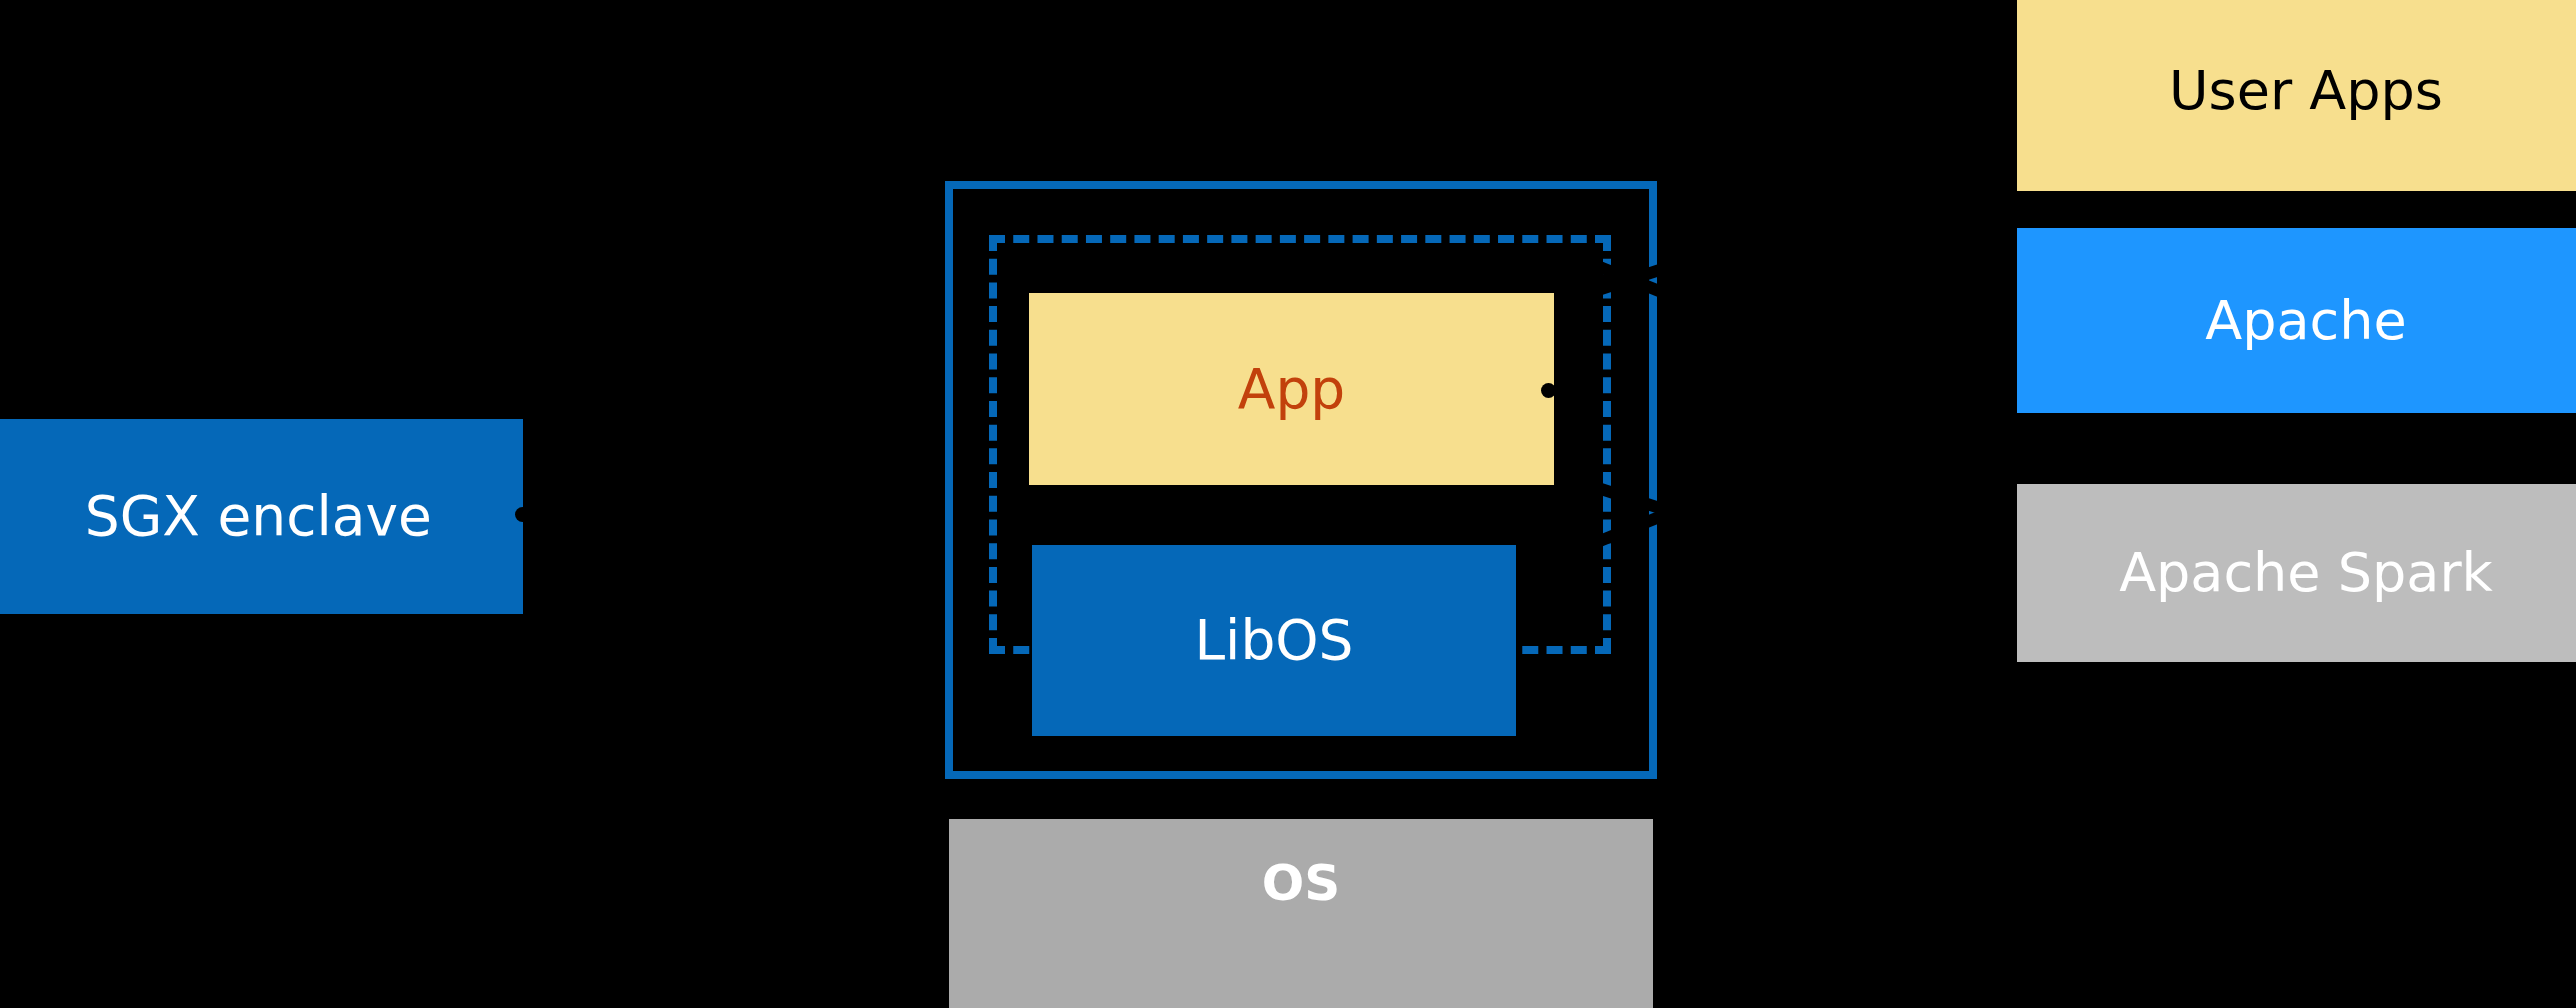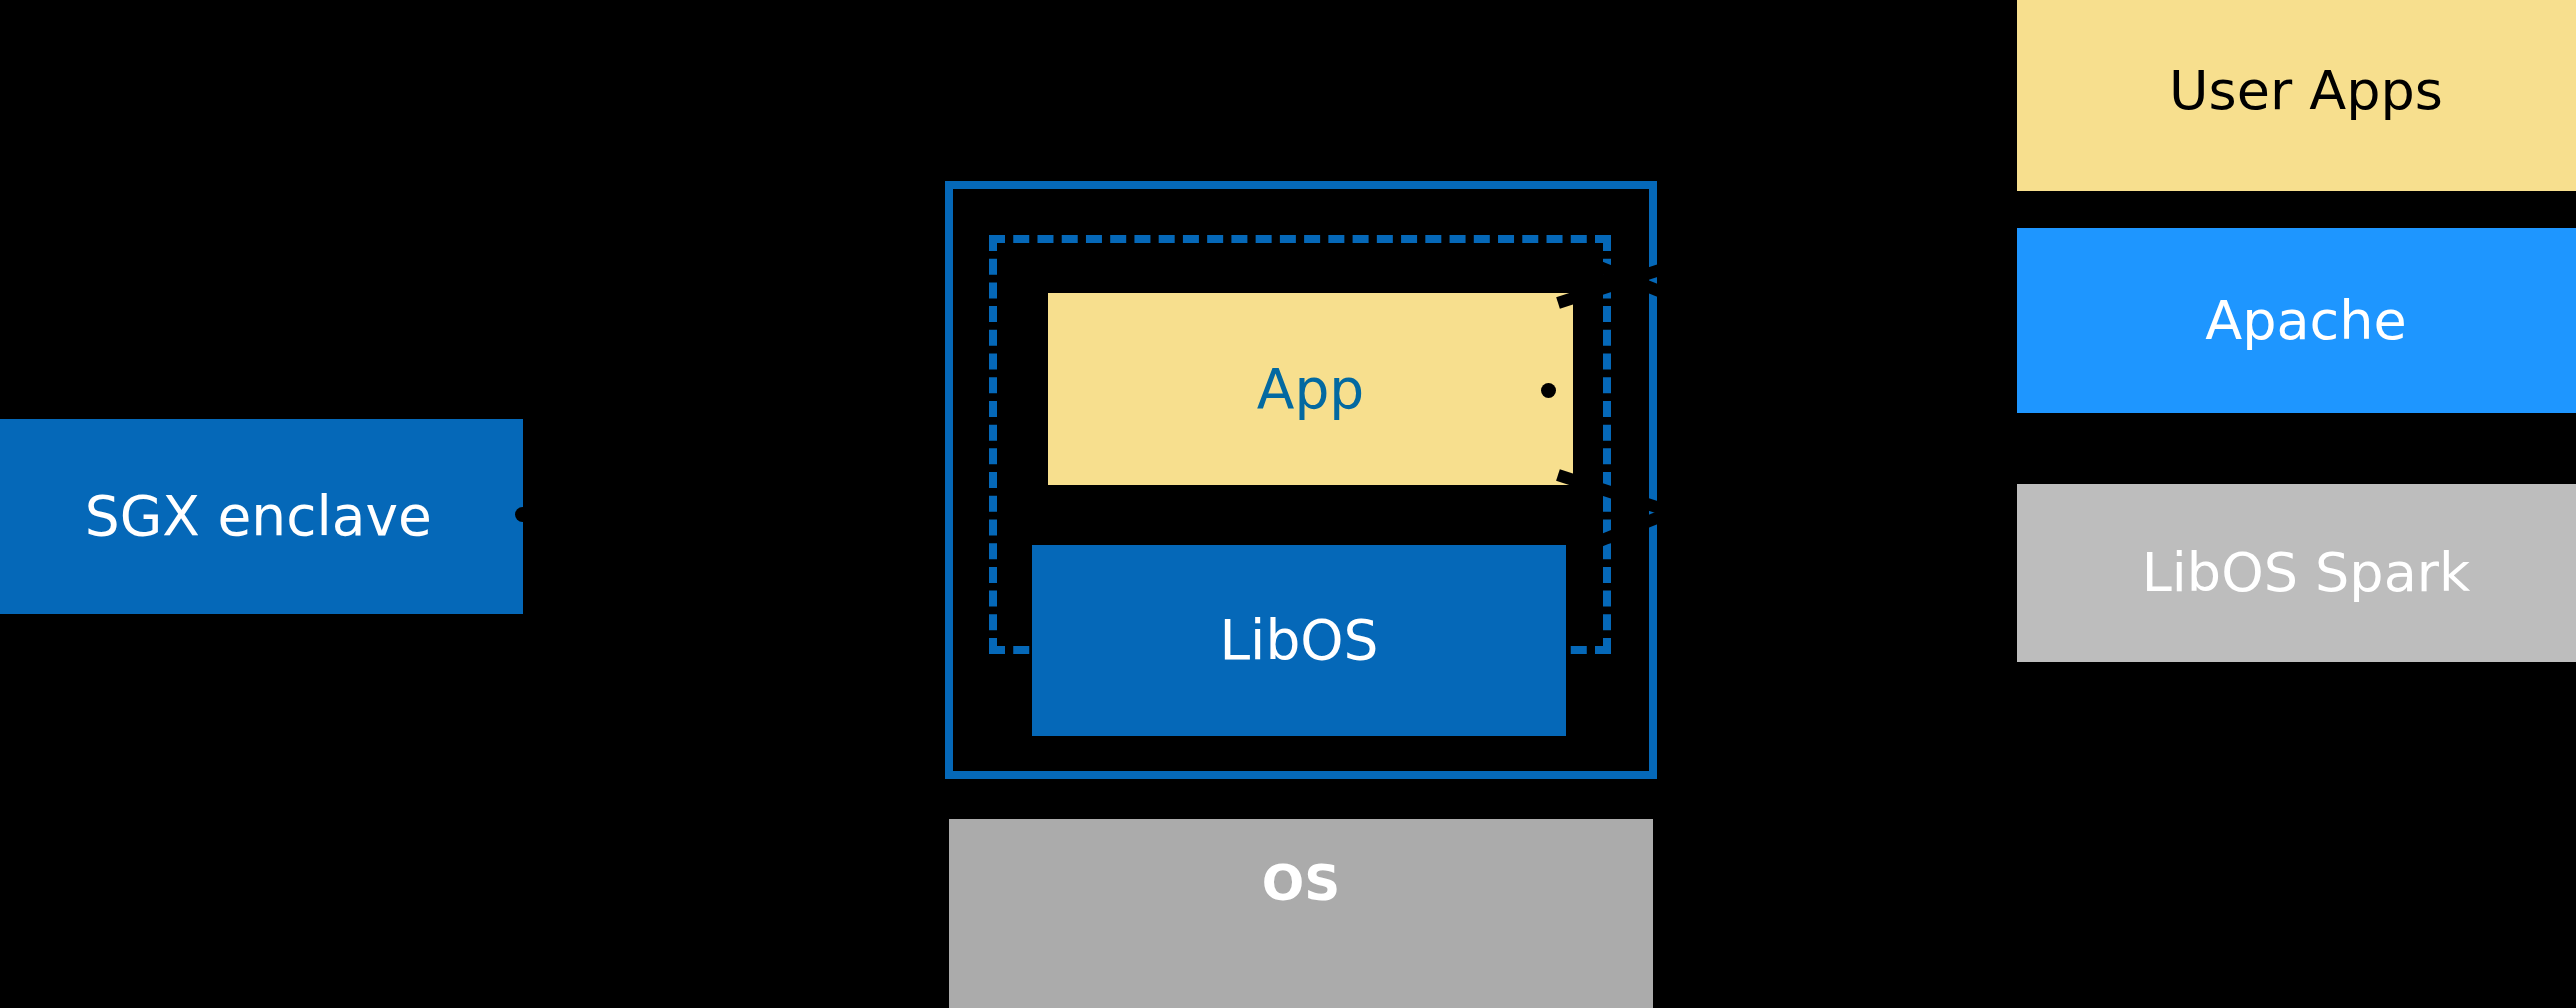--- a/index.html
+++ b/index.html
@@ -55,28 +55,27 @@
     box-sizing: border-box;
     border: 8.4px dashed #0568b8;
     background: transparent;
   }
   #app-box {
     left: 1029px;
     top: 293px;
     width: 525px;
     height: 192px;
     background: #f7df8e;
-    color: #0369a1;
+    color: #c2410c;
     font-size: 55px;
-    margin-left: 19px;
   }
   #libos-box {
     left: 1032px;
     top: 545px;
-    width: 534px;
+    width: 484px;
     height: 191px;
     background: #0568b8;
     color: #ffffff;
     font-size: 55px;
   }
   #os-box {
     left: 949px;
     top: 819px;
     width: 704px;
     height: 201px;
@@ -168,17 +167,17 @@
 
   <div class="box" id="user-apps-box">
     <span>User Apps</span>
   </div>
 
   <div class="box" id="bigdl-box">
     <span>Apache</span>
   </div>
 
   <div class="box" id="apache-spark-box">
-    <span>LibOS Spark</span>
+    <span>Apache Spark</span>
   </div>
 
 </div>
 
 
 </body></html>

